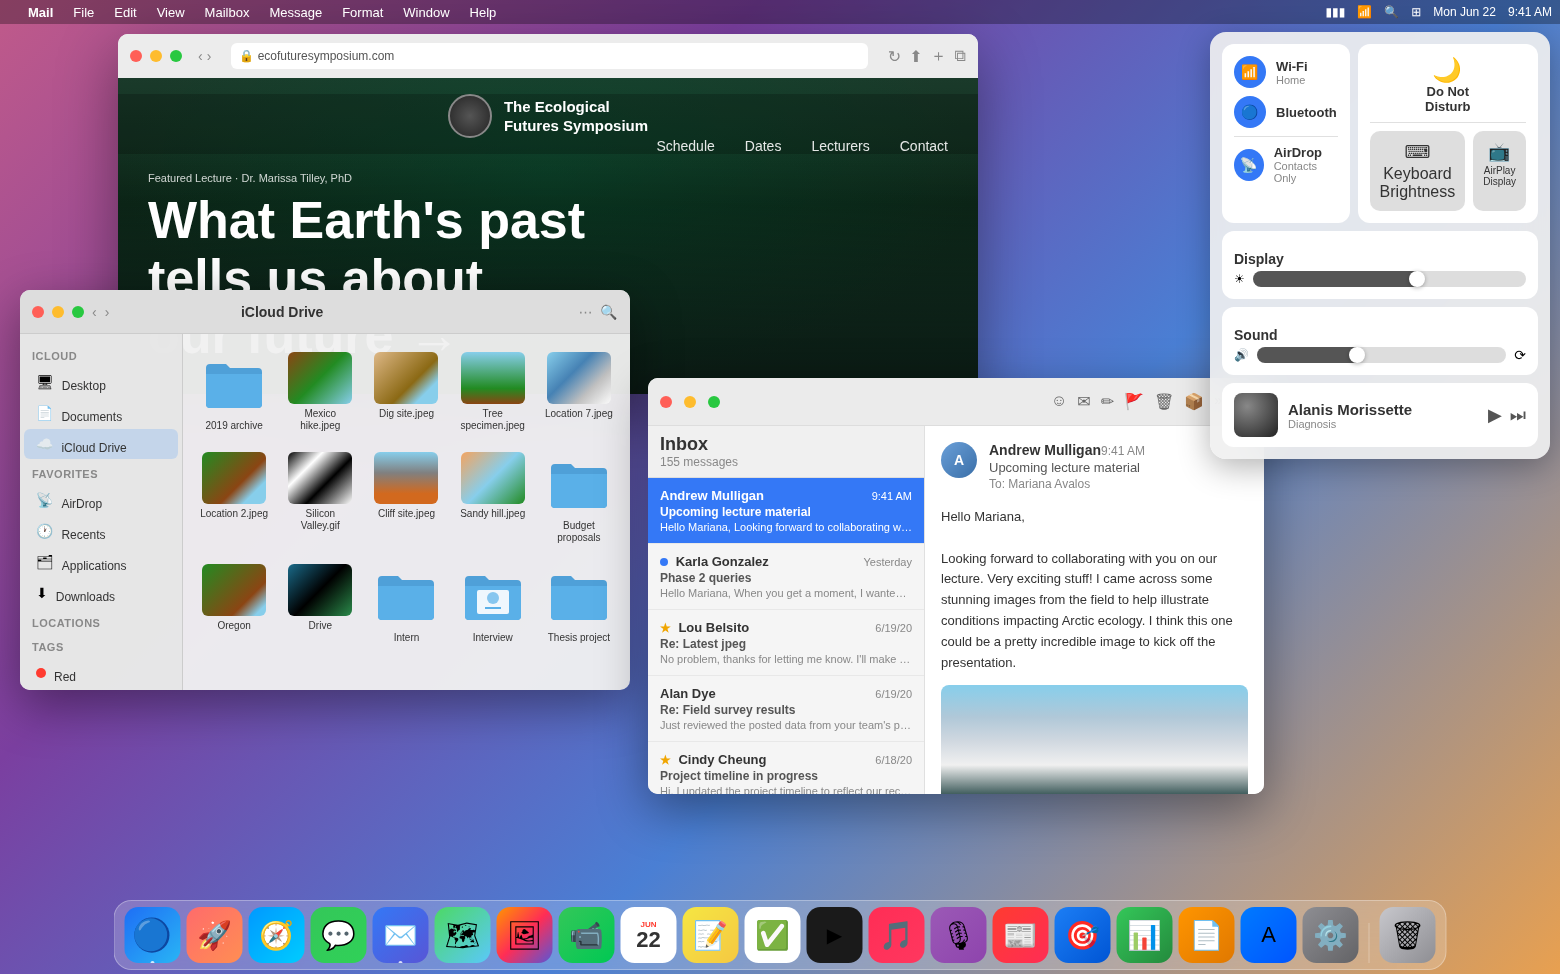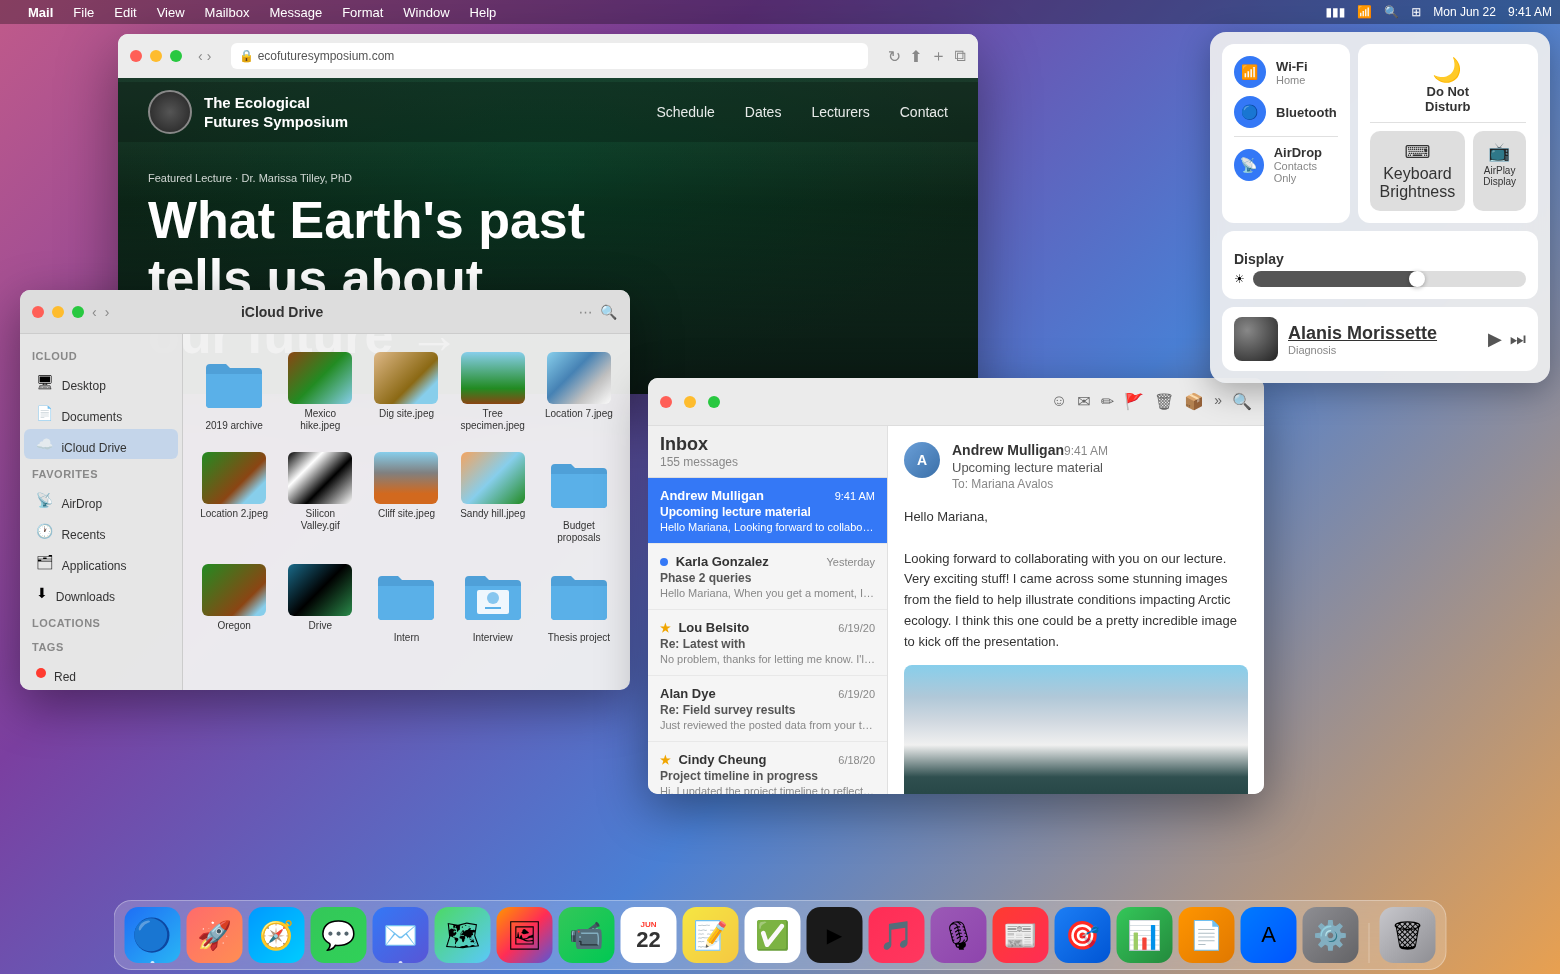--- a/index.html
+++ b/index.html
@@ -77,26 +77,27 @@
     }
     .browser-content {
       width: 100%;
       height: calc(100% - 44px);
       background: linear-gradient(180deg, #1a3a2a 0%, #0d2a1a 40%, #1a4030 100%);
       position: relative;
       overflow: hidden;
     }
     .browser-nav-menu {
       position: absolute;
-      top: 4px; left: 0; right: 0;
+      top: 16px; left: 0; right: 0;
       height: 60px;
       display: flex;
       align-items: center;
       padding: 0 30px;
       background: rgba(0,0,0,0.2);
+      flex-direction: column;
     }
     .site-logo { display: flex; align-items: center; gap: 12px; }
     .site-logo-circle {
       width: 44px; height: 44px;
       border-radius: 50%;
       background: radial-gradient(circle, #555 0%, #222 100%);
       border: 2px solid #888;
     }
     .site-logo-text { color: white; font-size: 15px; font-weight: 600; line-height: 1.3; }
     .site-nav { margin-left: auto; display: flex; gap: 30px; }
@@ -240,21 +241,21 @@
       background: rgba(235,235,235,0.98);
       display: flex;
       align-items: center;
       padding: 0 12px;
       gap: 12px;
       border-bottom: 1px solid #ddd;
     }
     .mail-toolbar-right { margin-left: auto; display: flex; gap: 10px; color: #666; font-size: 18px; }
     .mail-body { display: flex; flex: 1; overflow: hidden; }
     .mail-list {
-      width: 240px;
+      width: 277px;
       border-right: 1px solid #e0e0e0;
       overflow-y: auto;
       background: #f5f5f5;
     }
     .mail-list-header {
       padding: 8px 12px;
       background: #f0f0f0;
       border-bottom: 1px solid #ddd;
     }
     .mail-inbox-title { font-size: 18px; font-weight: 700; color: #333; }
@@ -351,21 +352,21 @@
       border-radius: 8px;
       background: linear-gradient(135deg, #666 0%, #333 100%);
       overflow: hidden;
       flex-shrink: 0;
     }
     .cc-album-art {
       width: 100%; height: 100%;
       background: radial-gradient(circle at 30% 30%, #888 0%, #222 100%);
     }
     .cc-track-info { flex: 1; }
-    .cc-track-name { font-size: 18px; font-weight: 600; color: #333; text-decoration: underline; }
+    .cc-track-name { font-size: 15px; font-weight: 600; color: #333; }
     .cc-track-artist { font-size: 11px; color: #888; }
     .cc-playback { display: flex; gap: 8px; color: #555; font-size: 18px; align-items: center; }
 
     
     .dock {
       position: absolute;
       bottom: 4px;
       left: 50%;
       transform: translateX(-50%);
       display: flex;
@@ -685,21 +686,21 @@
       </div>
 
       <div class="mail-item">
         <div class="mail-item-header">
           <span class="mail-sender">
             <span class="mail-star">★</span>
             <span>Lou Belsito</span>
           </span>
           <span class="mail-time">6/19/20</span>
         </div>
-        <div class="mail-subject">Re: Latest with</div>
+        <div class="mail-subject">Re: Latest jpeg</div>
         <div class="mail-preview">No problem, thanks for letting me know. I'll make the updates to the...</div>
       </div>
 
       <div class="mail-item">
         <div class="mail-item-header">
           <span class="mail-sender">Alan Dye</span>
           <span class="mail-time">6/19/20</span>
         </div>
         <div class="mail-subject">Re: Field survey results</div>
         <div class="mail-preview">Just reviewed the posted data from your team's project. I'll send through...</div>
@@ -791,20 +792,30 @@
     <div class="cc-card cc-card-wide">
       <div class="cc-section-label">Display</div>
       <div style="display:flex;align-items:center;gap:8px;">
         <span style="font-size:12px;">☀</span>
         <div style="flex:1;height:16px;background:linear-gradient(90deg,#555 0%,#555 60%,#ddd 60%);border-radius:8px;position:relative;">
           <div style="position:absolute;width:16px;height:16px;border-radius:50%;background:white;box-shadow:0 1px 4px rgba(0,0,0,0.3);left:calc(60% - 8px);top:0;"></div>
         </div>
       </div>
     </div>
 
+    <div class="cc-card cc-card-wide">
+      <div class="cc-section-label">Sound</div>
+      <div style="display:flex;align-items:center;gap:8px;">
+        <span style="font-size:12px;">🔊</span>
+        <div style="flex:1;height:16px;background:linear-gradient(90deg,#555 0%,#555 40%,#ddd 40%);border-radius:8px;position:relative;">
+          <div style="position:absolute;width:16px;height:16px;border-radius:50%;background:white;box-shadow:0 1px 4px rgba(0,0,0,0.3);left:calc(40% - 8px);top:0;"></div>
+        </div>
+        <span style="font-size:14px;">⟳</span>
+      </div>
+    </div>
   </div>
 
   <div class="cc-now-playing">
     <div class="cc-album">
       <div class="cc-album-art"></div>
     </div>
     <div class="cc-track-info">
       <div class="cc-track-name">Alanis Morissette</div>
       <div class="cc-track-artist">Diagnosis</div>
     </div>

